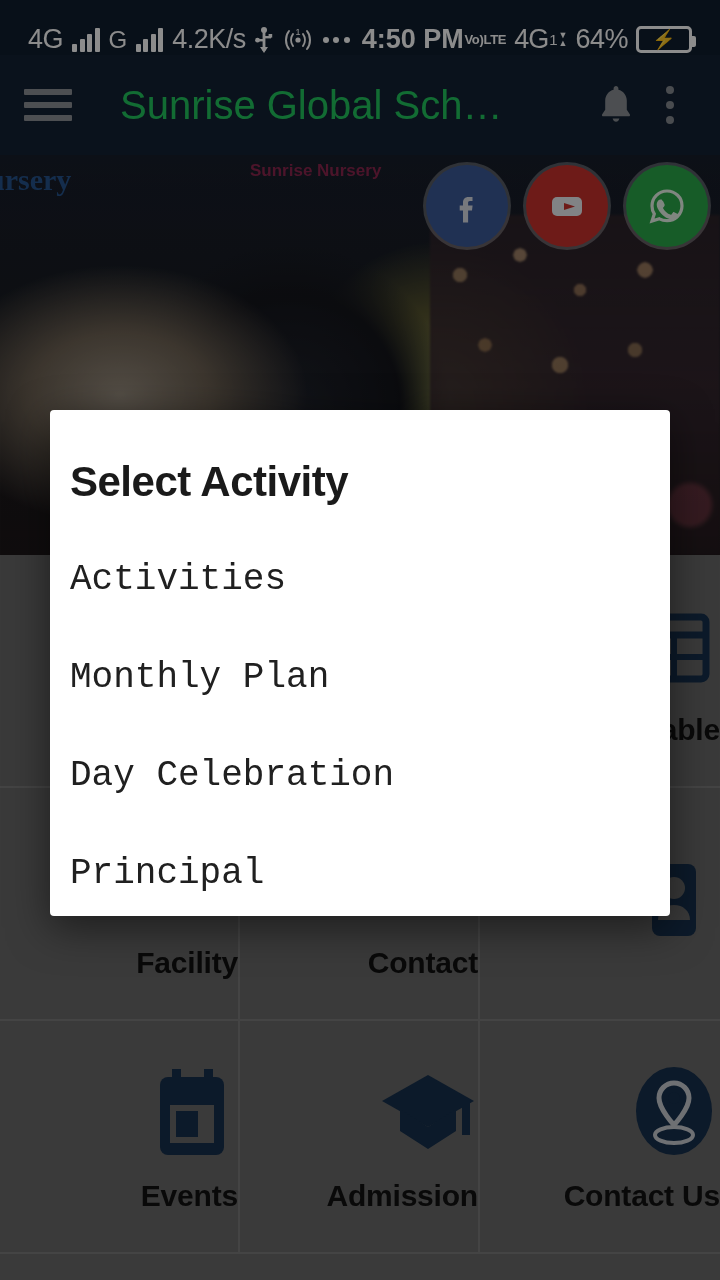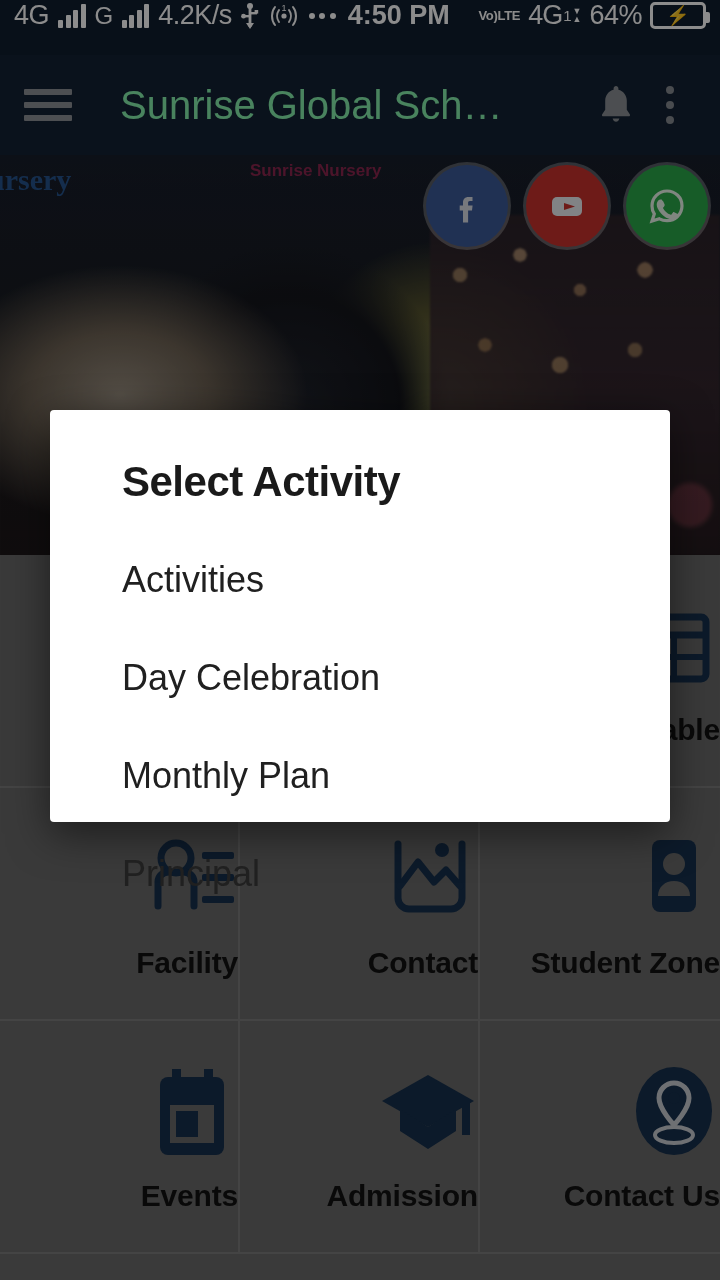--- a/index.html
+++ b/index.html
@@ -8,22 +8,22 @@
     width:720px; height:1280px; overflow:hidden;
     background:#000;
     font-family:"Liberation Sans", sans-serif;
     -webkit-font-smoothing:antialiased;
   }
   #phone{ position:relative; width:720px; height:1280px; overflow:hidden; background:#6a6a6a; }
 
   
   .statusbar{
     position:absolute; top:0; left:0; width:720px; height:55px;
-    background:#101e2e; color:#fff; display:flex; align-items:flex-start;
-    padding:0 14px; z-index:40;
+    background:#101e2e; color:#fff; display:flex; align-items:flex-end;
+    padding:0 28px; z-index:40;
   }
   .sb-left{ display:flex; align-items:center; gap:9px; flex:1; }
   .sb-right{ display:flex; align-items:center; gap:8px; }
   .sb-txt{ font-size:27px; font-weight:400; letter-spacing:-0.5px; line-height:1; }
   .sb-txt.small{ font-size:24px; }
   .sb-time{ font-size:27px; font-weight:700; margin-left:3px;}
 
   .bars{ display:flex; align-items:flex-end; gap:2.5px; height:24px; }
   .bars i{ display:block; width:5px; background:#fff; border-radius:1px; }
   .bars i:nth-child(1){height:8px;} .bars i:nth-child(2){height:13px;}
@@ -55,21 +55,21 @@
   .bolt{ font-size:19px; line-height:1; color:#fff; }
 
   
   .appbar{
     position:absolute; top:55px; left:0; width:720px; height:100px;
     background:#132133; display:flex; align-items:center; padding:0 24px; z-index:35;
   }
   .hamburger{ width:48px; height:36px; display:flex; flex-direction:column; justify-content:space-between; padding:2px 0; cursor:pointer; }
   .hamburger span{ display:block; height:6px; background:#8d9196; border-radius:1px; }
   .appbar-title{
-    flex:1; margin-left:48px; color:#86efac; font-size:40px; font-weight:400;
+    flex:1; margin-left:48px; color:#22c55e; font-size:40px; font-weight:400;
     white-space:nowrap; overflow:hidden;
   }
   .bell{ width:56px; display:flex; justify-content:center; align-items:center; cursor:pointer; }
   .bell svg{ width:38px; height:44px; display:block; }
   .kebab{ width:52px; display:flex; flex-direction:column; align-items:center; justify-content:center; gap:7px; cursor:pointer; }
   .kebab b{ display:block; width:8px; height:8px; border-radius:50%; background:#858a90; }
 
   
   .banner{
     position:absolute; top:155px; left:0; width:720px; height:400px; overflow:hidden;
@@ -135,33 +135,33 @@
   .tile .ic{ height:104px; display:flex; align-items:center; justify-content:center; }
   .tile .ic svg{ display:block; }
   .tile .lbl{ font-size:30px; font-weight:bold; color:#111; letter-spacing:-0.2px; }
   .tile.row1{ height:233px; }
 
   
   .scrim{ position:absolute; inset:0; background:rgba(0,0,0,.45); z-index:50; }
 
   
   .dialog{
-    position:absolute; left:50px; top:410px; width:620px; height:412px;
+    position:absolute; left:50px; top:410px; width:620px; height:506px;
     background:#fff; border-radius:4px; z-index:60;
     box-shadow:0 12px 40px rgba(0,0,0,.5);
-    padding:0 72px; display:flex; flex-direction:column;
+    padding:0 20px; display:flex; flex-direction:column;
   }
   .dialog .title{
     font-size:42px; font-weight:bold; color:#1a1a1a; letter-spacing:-0.5px;
     margin-top:48px; margin-bottom:0;
   }
   .dialog .opts{ margin-top:40px; display:flex; flex-direction:column; }
   .dialog .opt{
     font-size:36px; color:#202020; font-weight:400; line-height:1;
-    padding:16px 0 16px 0; margin-bottom:30px; cursor:pointer;
+    padding:16px 0 16px 0; margin-bottom:30px; cursor:pointer;font-family:Liberation Mono, monospace;
   }
   .dialog .opt:last-child{ margin-bottom:0; }
 </style>
 </head>
 <body>
 
 <div id="phone">
 
   <div class="statusbar">
     <div class="sb-left">
@@ -342,21 +342,20 @@
     </div>
 
     <div class="tile">
       <div class="ic">
         <svg width="92" height="92" viewBox="0 0 92 92">
           <rect x="24" y="6" width="44" height="72" rx="8" fill="#16304d"></rect>
           <circle cx="46" cy="30" r="11" fill="#6a6a6a"></circle>
           <path d="M30 62c0-9 7-15 16-15s16 6 16 15z" fill="#6a6a6a"></path>
         </svg>
       </div>
-      <div class="lbl">Student Zone</div>
     </div>
 
     <div class="tile">
       <div class="ic">
         <svg width="92" height="96" viewBox="0 0 92 96">
           <rect x="26" y="4" width="9" height="14" fill="#16304d"></rect>
           <rect x="58" y="4" width="9" height="14" fill="#16304d"></rect>
           <rect x="14" y="12" width="64" height="78" rx="8" fill="#16304d"></rect>
           <rect x="24" y="40" width="44" height="38" fill="#6a6a6a"></rect>
           <rect x="30" y="46" width="22" height="26" fill="#16304d"></rect>
@@ -389,19 +388,19 @@
     </div>
 
   </div>
 
   <div class="scrim"></div>
 
   <div class="dialog">
     <div class="title">Select Activity</div>
     <div class="opts">
       <div class="opt">Activities</div>
+      <div class="opt">Monthly Plan</div>
       <div class="opt">Day Celebration</div>
-      <div class="opt">Monthly Plan</div>
       <div class="opt">Principal</div>
     </div>
   </div>
 
 </div>
 
 </body></html>

